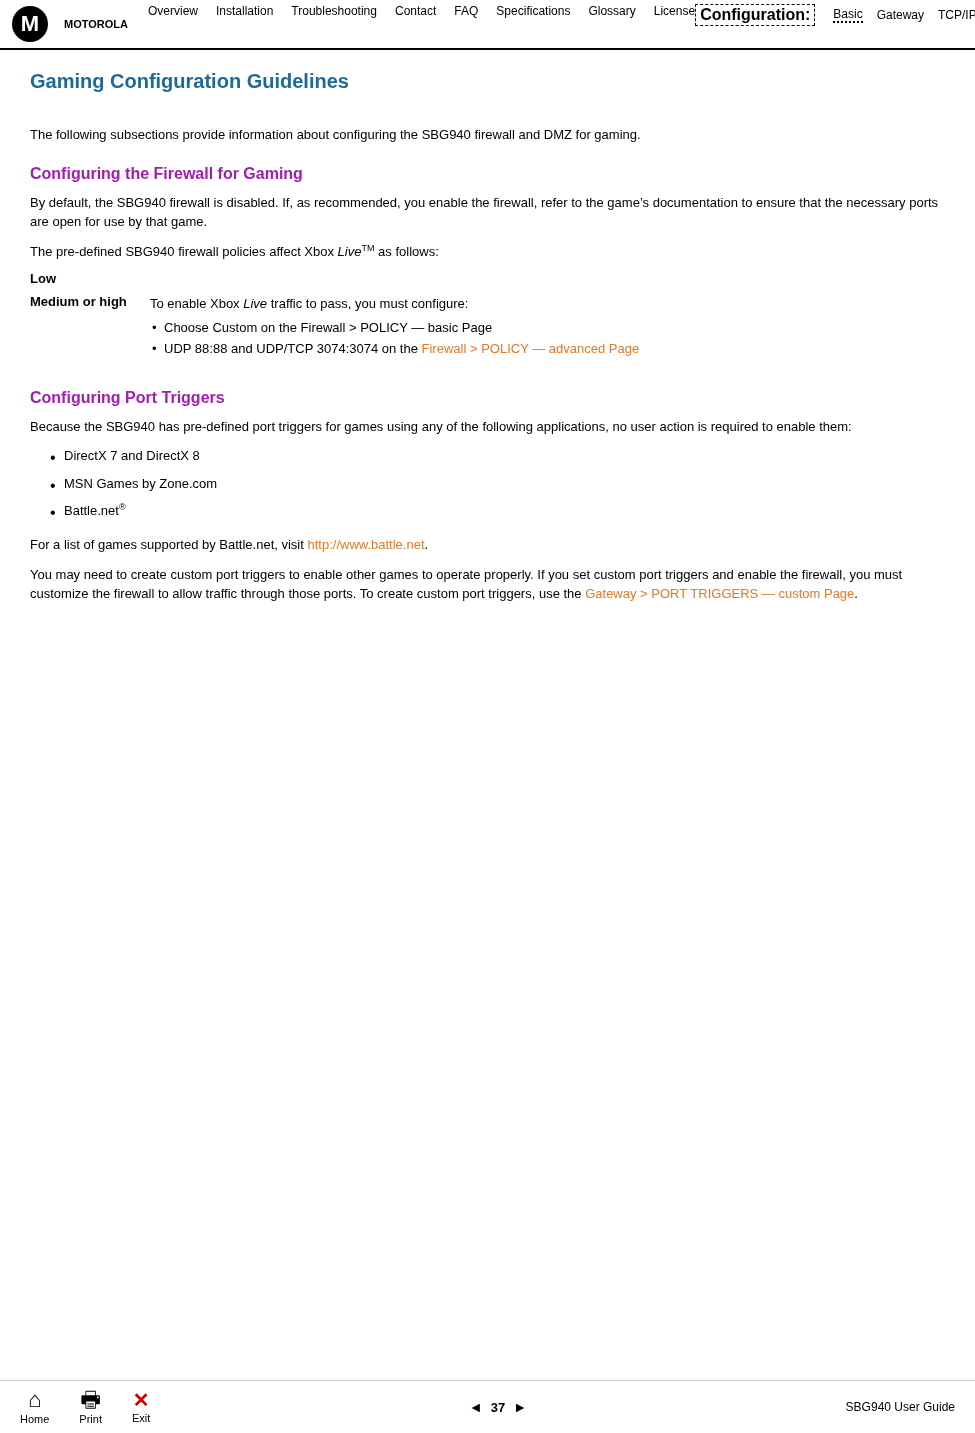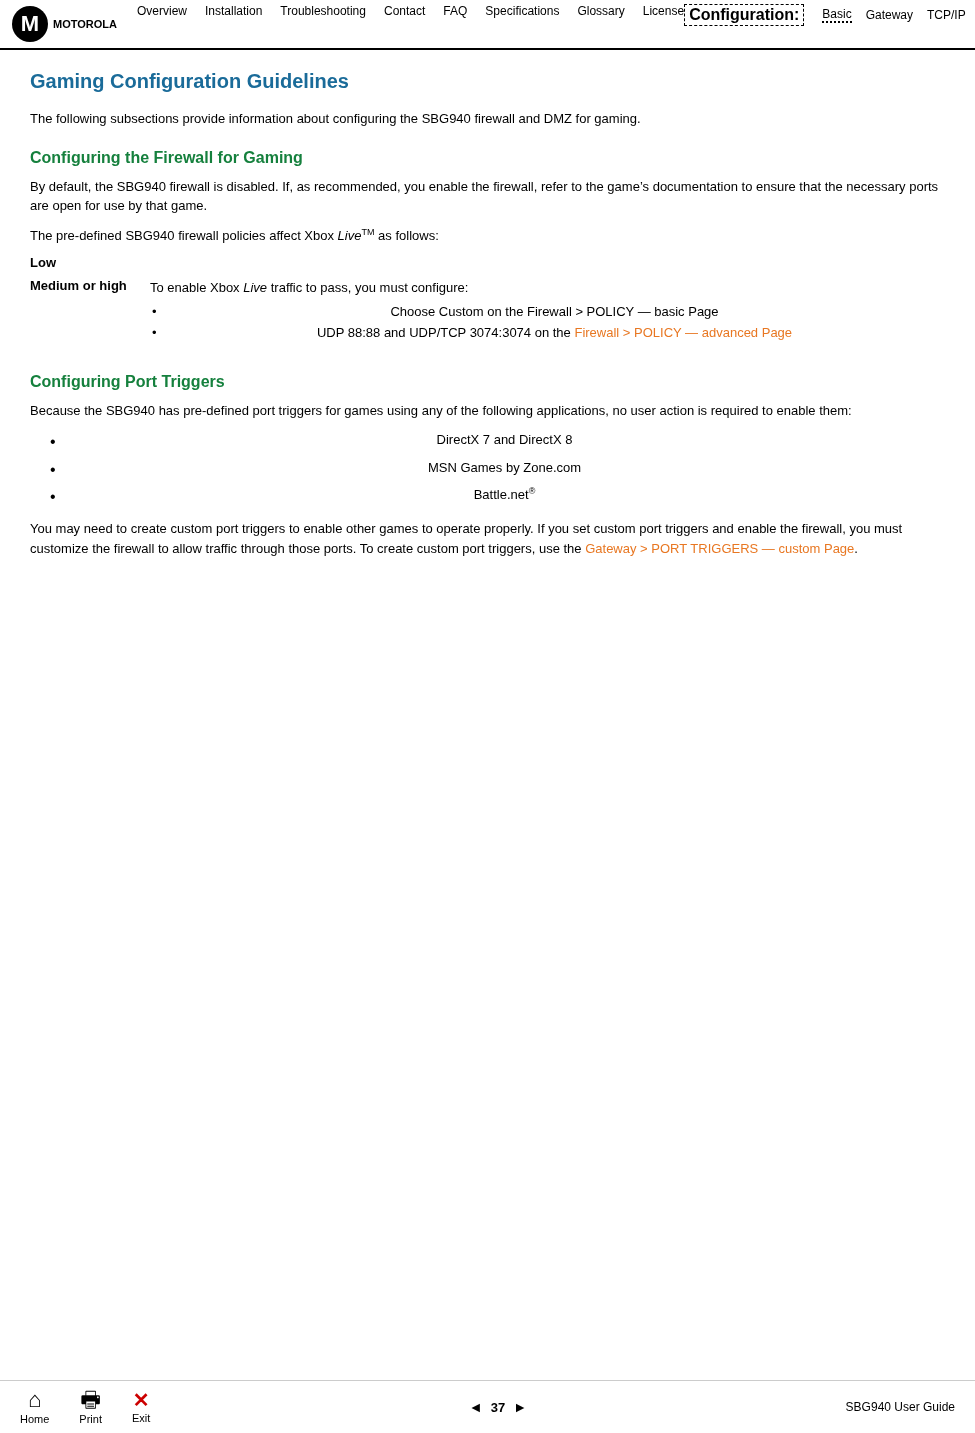--- a/index.html
+++ b/index.html
@@ -72,33 +72,33 @@
     
     .content {
       padding: 20px 30px 20px 30px;
     }
 
     
     .page-title {
       color: #1a6b99;
       font-size: 20px;
       font-weight: bold;
-      margin-bottom: 16px;
+      margin-bottom: 32px;
     }
 
     
     .intro-text {
       font-size: 13px;
       line-height: 1.5;
       margin-bottom: 20px;
     }
 
     
     .section-heading {
-      color: #15803d;
+      color: #a21caf;
       font-size: 16px;
       font-weight: bold;
       margin-bottom: 10px;
     }
 
     
     .body-text {
       font-size: 13px;
       line-height: 1.5;
       margin-bottom: 10px;
@@ -129,33 +129,31 @@
       margin-top: 4px;
       margin-left: 0;
       list-style: none;
     }
     .def-desc ul li {
       padding-left: 14px;
       position: relative;
       margin-bottom: 2px;
       font-size: 13px;
       line-height: 1.5;
-      text-align: center;
     }
     .def-desc ul li::before {
       content: "•";
       position: absolute;
       left: 2px;
     }
 
     
     .bullet-list {
       list-style: none;
       margin: 7px 0 14px 20px;
-      text-align: center;
     }
     .bullet-list li {
       padding-left: 14px;
       position: relative;
       margin-bottom: 8px;
       font-size: 13px;
       line-height: 1.5;
     }
     .bullet-list li::before {
       content: "•";
@@ -227,21 +225,21 @@
 </head>
 <body>
 
 <div class="top-nav">
   <div class="logo-area">
 
     <svg class="motorola-logo" viewBox="0 0 40 40" xmlns="http://www.w3.org/2000/svg">
       <circle cx="20" cy="20" r="18" fill="#000"></circle>
       <text x="50%" y="54%" dominant-baseline="middle" text-anchor="middle" fill="white" font-size="22" font-family="Arial" font-weight="bold">M</text>
     </svg>
-    <span style="font-size:11px; font-weight:bold; margin-left:3px; color:#000;">MOTOROLA</span>
+    <span style="font-size:11px; font-weight:bold; margin-left:14px; color:#000;">MOTOROLA</span>
   </div>
   <div class="nav-links">
     <div class="nav-row1">
       <a class="nav-link">Overview</a>
       <a class="nav-link">Installation</a>
       <a class="nav-link">Troubleshooting</a>
       <a class="nav-link">Contact</a>
       <a class="nav-link">FAQ</a>
       <a class="nav-link">Specifications</a>
       <a class="nav-link">Glossary</a>
@@ -293,20 +291,23 @@
   <h2 class="section-heading">Configuring Port Triggers</h2>
 
   <p class="body-text">Because the SBG940 has pre-defined port triggers for games using any of the following applications, no user action is required to enable them:</p>
 
   <ul class="bullet-list">
     <li>DirectX 7 and DirectX 8</li>
     <li>MSN Games by Zone.com</li>
     <li>Battle.net<sup>®</sup></li>
   </ul>
 
+  <p class="body-text">
+    For a list of games supported by Battle.net, visit <a class="inline-link">http://www.battle.net</a>.
+  </p>
 
   <p class="body-text">
     You may need to create custom port triggers to enable other games to operate properly. If you set custom port triggers and enable the firewall, you must customize the firewall to allow traffic through those ports. To create custom port triggers, use the <a class="inline-link">Gateway &gt; PORT TRIGGERS — custom Page</a>.
   </p>
 
 </div>
 
 <div class="footer">
   <div class="footer-nav-item">
     <span class="footer-icon">⌂</span>

